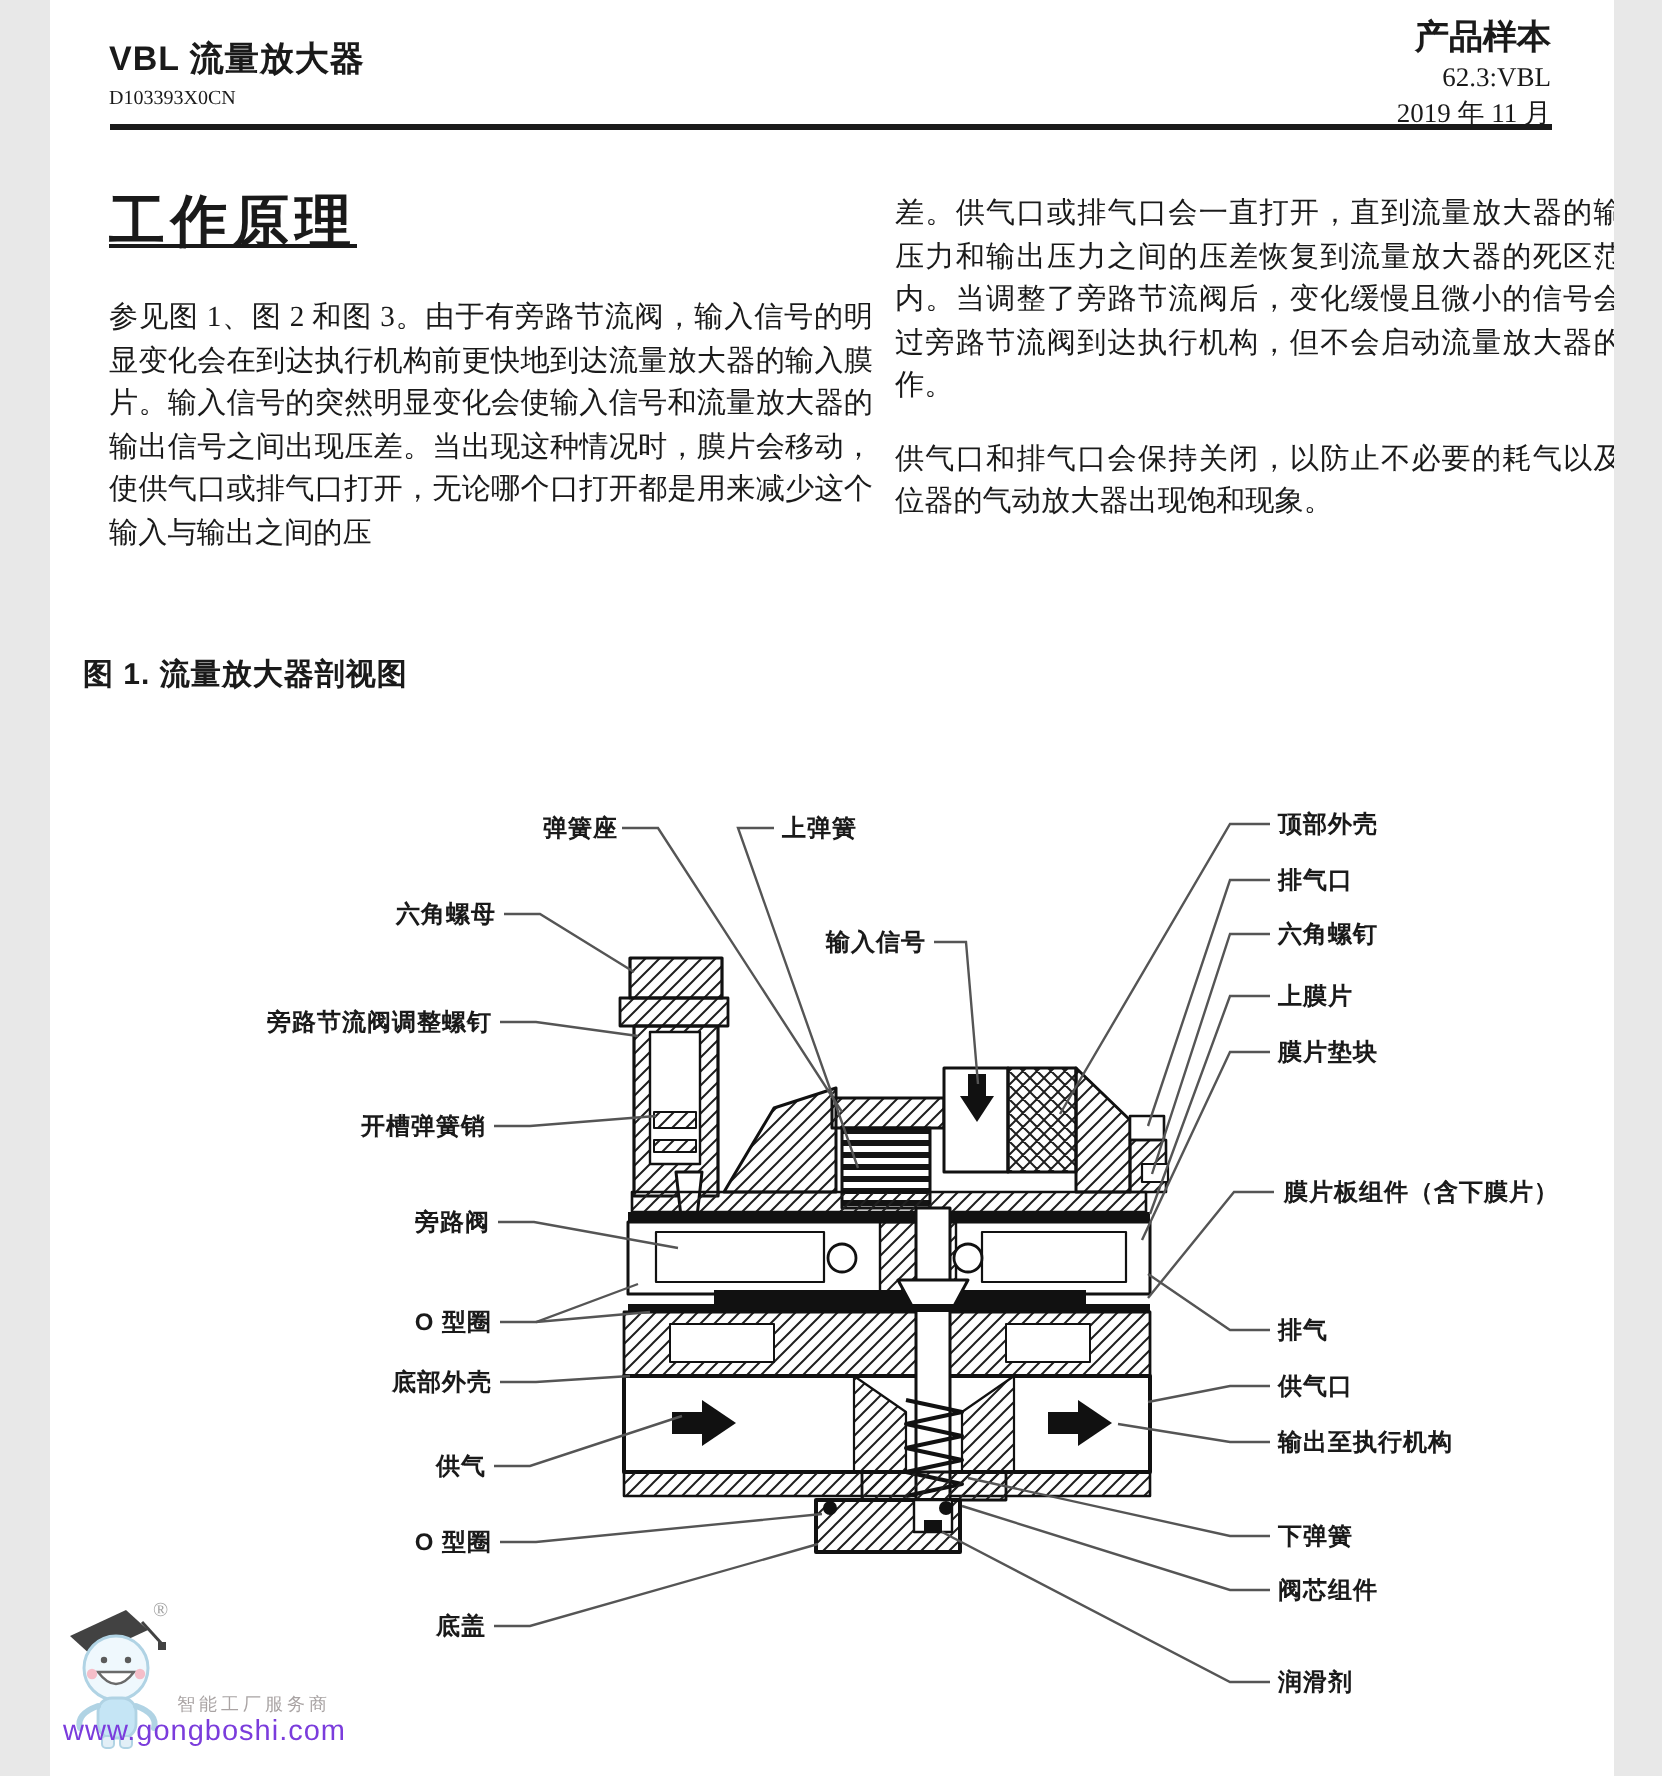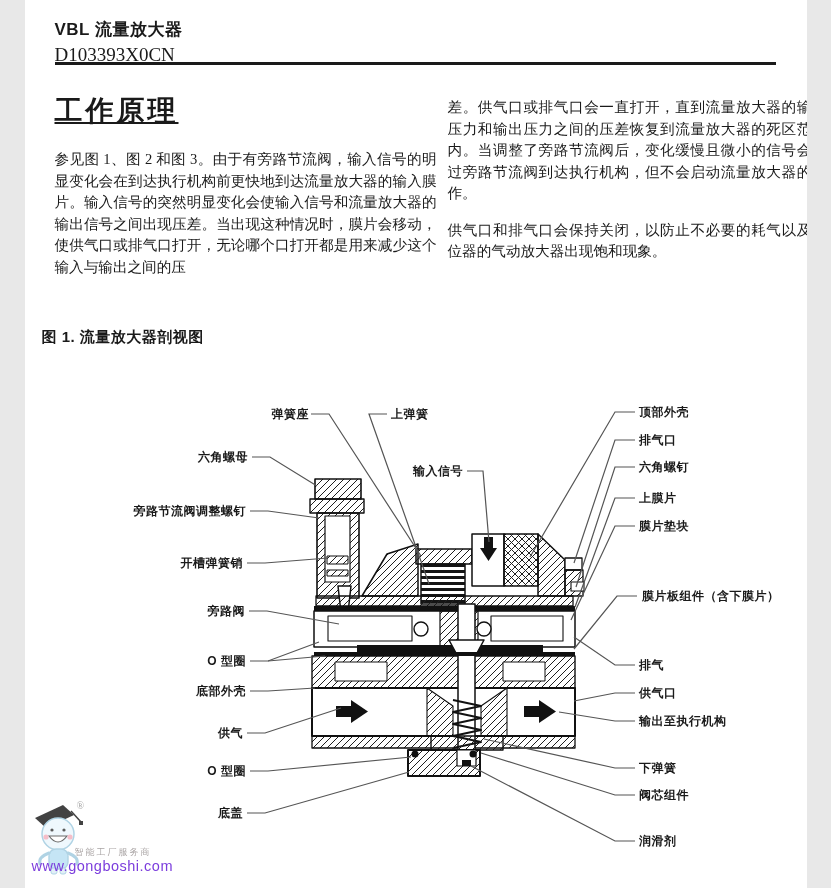--- a/index.html
+++ b/index.html
@@ -5,21 +5,21 @@
   html,body{margin:0;padding:0;background:#e8e8e8;}
   .page{
     position:relative;width:782px;height:888px;background:#ffffff;
     margin:0 auto;overflow:hidden;
     font-family:"Liberation Serif","DejaVu Serif",serif;color:#1a1a1a;
   }
   .abs{position:absolute;}
   
   .hdr-left{left:30px;top:18px;}
   .hdr-product{font-family:"Liberation Sans","DejaVu Sans",sans-serif;font-weight:bold;font-size:17px;letter-spacing:.5px;}
-  .hdr-doc{font-size:19px;margin-top:3px;}
+  .hdr-doc{font-size:10px;margin-top:3px;}
   .hdr-right{right:31px;top:8px;text-align:right;line-height:1.3;}
   .hdr-type{font-family:"Liberation Sans","DejaVu Sans",sans-serif;font-weight:bold;font-size:17px;}
   .hdr-code,.hdr-date{font-size:13.5px;}
   .hdr-rule{left:30px;right:31px;top:62px;height:2.5px;background:#1a1a1a;}
   
   .sec-title{left:30px;top:92px;font-family:"Liberation Sans","DejaVu Sans",sans-serif;
     font-weight:bold;font-size:28px;letter-spacing:3px;text-decoration:underline;}
   .col{font-size:14.6px;line-height:21.5px;text-align:justify;text-justify:inter-ideograph;}
   .col p{margin:0;}
   .col-left{left:30px;top:149px;width:382px;}
@@ -31,33 +31,38 @@
   svg.fig{left:0;top:0;width:831px;height:888px;}
   svg.fig text{
     font-family:"Liberation Sans","DejaVu Sans",sans-serif;
     font-weight:bold;font-size:12px;fill:#1a1a1a;letter-spacing:.5px;
   }
   
   .wm{left:6px;top:792px;width:190px;height:92px;opacity:.9;}
   .wm-brand{position:absolute;left:56px;top:24px;font-size:25px;color:#8a8a8a;
     letter-spacing:8px;font-family:"Liberation Serif","DejaVu Serif",serif;font-weight:bold;}
   .wm-reg{position:absolute;left:46px;top:8px;font-size:10px;color:#9a9a9a;}
-  .wm-tag{position:absolute;left:44px;top:54px;font-size:9px;color:#a09a9a;letter-spacing:2px;
+  .wm-tag{position:absolute;left:58px;top:54px;font-size:9px;color:#a09a9a;letter-spacing:2px;
     font-family:Liberation Serif, serif;}
   .wm-url{position:absolute;left:1px;top:66px;font-size:14.5px;color:#6d28d9;letter-spacing:.5px;
     font-family:"Liberation Sans","DejaVu Sans",sans-serif;}
 </style>
 </head>
 <body>
 
 <div class="page">
 
   <div class="abs hdr-left">
     <div class="hdr-product">VBL 流量放大器</div>
     <div class="hdr-doc">D103393X0CN</div>
+  </div>
+  <div class="abs hdr-right">
+    <div class="hdr-type">产品样本</div>
+    <div class="hdr-code">62.3:VBL</div>
+    <div class="hdr-date">2019 年 11 月</div>
   </div>
   <div class="abs hdr-rule"></div>
 
   <div class="abs sec-title">工作原理</div>
   <div class="abs col col-left">
     <p>参见图 1、图 2 和图 3。由于有旁路节流阀，输入信号的明显变化会在到达执行机构前更快地到达流量放大器的输入膜片。输入信号的突然明显变化会使输入信号和流量放大器的输出信号之间出现压差。当出现这种情况时，膜片会移动，使供气口或排气口打开，无论哪个口打开都是用来减少这个输入与输出之间的压</p>
   </div>
   <div class="abs col col-right">
     <p>差。供气口或排气口会一直打开，直到流量放大器的输入压力和输出压力之间的压差恢复到流量放大器的死区范围内。当调整了旁路节流阀后，变化缓慢且微小的信号会通过旁路节流阀到达执行机构，但不会启动流量放大器的操作。</p>
     <p>供气口和排气口会保持关闭，以防止不必要的耗气以及定位器的气动放大器出现饱和现象。</p>

